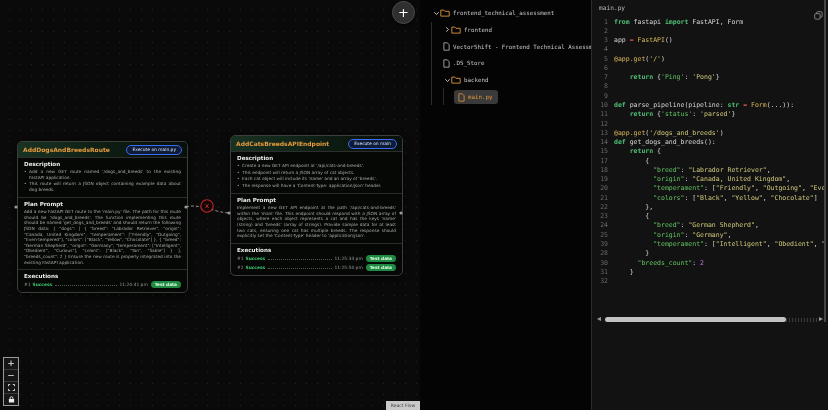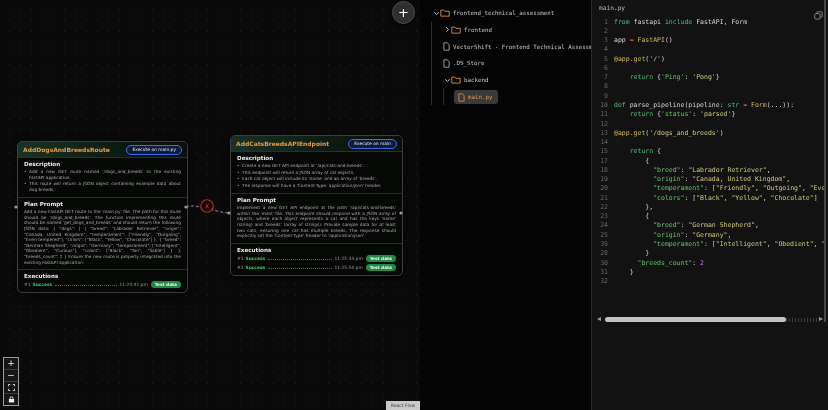--- a/index.html
+++ b/index.html
@@ -61,21 +61,21 @@
 
   
   #editor{position:absolute;left:591px;top:0;width:237px;height:410px;background:#121212;
         border-left:1px solid #2a2a2a;font-family:"DejaVu Sans Mono",monospace;}
   .ed-header{position:absolute;left:7px;top:4px;color:#bcbcbc;font-size:6.2px;}
   .copy-icon{position:absolute;right:6px;top:5px;cursor:pointer;}
   #code{position:absolute;left:3px;top:17px;right:4px;bottom:0;overflow:hidden;}
   .cl{display:flex;height:9.28px;align-items:center;overflow:hidden;}
   .ln{flex:none;width:13px;text-align:right;margin-right:6px;color:#686868;font-size:6.5px;}
   .ct{flex:1;font-size:6.5px;white-space:pre;color:#d6d6d6;overflow:hidden;}
-  .tok-k{color:#4fbe75;font-weight:normal;}
+  .tok-k{color:#4fbe75;font-weight:bold;}
   .tok-s{color:#cfc97c;}
   .tok-key{color:#62c462;}
   .tok-y{color:#d9b858;}
   .tok-o{color:#e05b5b;}
   .tok-n{color:#c678dd;}
   
   .hscroll{position:absolute;left:5px;top:317px;width:226px;height:5px;background:#151515;display:block;}
   .hs-arrow{position:absolute;top:0;width:0;height:0;border-top:2.5px solid transparent;border-bottom:2.5px solid transparent;}
   .hs-left{left:0;border-right:4px solid #9a9a9a;}
   .hs-right{right:0;border-left:4px solid #9a9a9a;}
@@ -287,21 +287,21 @@
     <div class="ed-header">main.py</div>
     <div class="copy-icon">
       <svg width="9" height="9" viewBox="0 0 10 10">
         <rect x="3" y="0.8" width="6" height="6" rx="1" fill="none" stroke="#9a9a9a" stroke-width="0.9"></rect>
         <rect x="0.8" y="3" width="6" height="6" rx="1" fill="#121212" stroke="#9a9a9a" stroke-width="0.9"></rect>
       </svg>
     </div>
     <div id="code">
         <div class="cl">
           <span class="ln">1</span>
-          <span class="ct"><span class="tok-k">from</span><span> fastapi </span><span class="tok-k">include</span><span> FastAPI, Form</span></span>
+          <span class="ct"><span class="tok-k">from</span><span> fastapi </span><span class="tok-k">import</span><span> FastAPI, Form</span></span>
         </div>
         <div class="cl">
           <span class="ln">2</span>
           <span class="ct"></span>
         </div>
         <div class="cl">
           <span class="ln">3</span>
           <span class="ct"><span>app </span><span class="tok-o">=</span><span> </span><span class="tok-y">FastAPI</span><span>()</span></span>
         </div>
         <div class="cl">
@@ -337,20 +337,21 @@
         <div class="cl">
           <span class="ln">12</span>
           <span class="ct"></span>
         </div>
         <div class="cl">
           <span class="ln">13</span>
           <span class="ct"><span class="tok-y">@app.get</span><span>(</span><span class="tok-s">'/dogs_and_breeds'</span><span>)</span></span>
         </div>
         <div class="cl">
           <span class="ln">14</span>
+          <span class="ct"><span class="tok-k">def</span><span> get_dogs_and_breeds():</span></span>
         </div>
         <div class="cl">
           <span class="ln">15</span>
           <span class="ct"><span>    </span><span class="tok-k">return</span><span> {</span></span>
         </div>
         <div class="cl">
           <span class="ln">17</span>
           <span class="ct"><span>        {</span></span>
         </div>
         <div class="cl">

